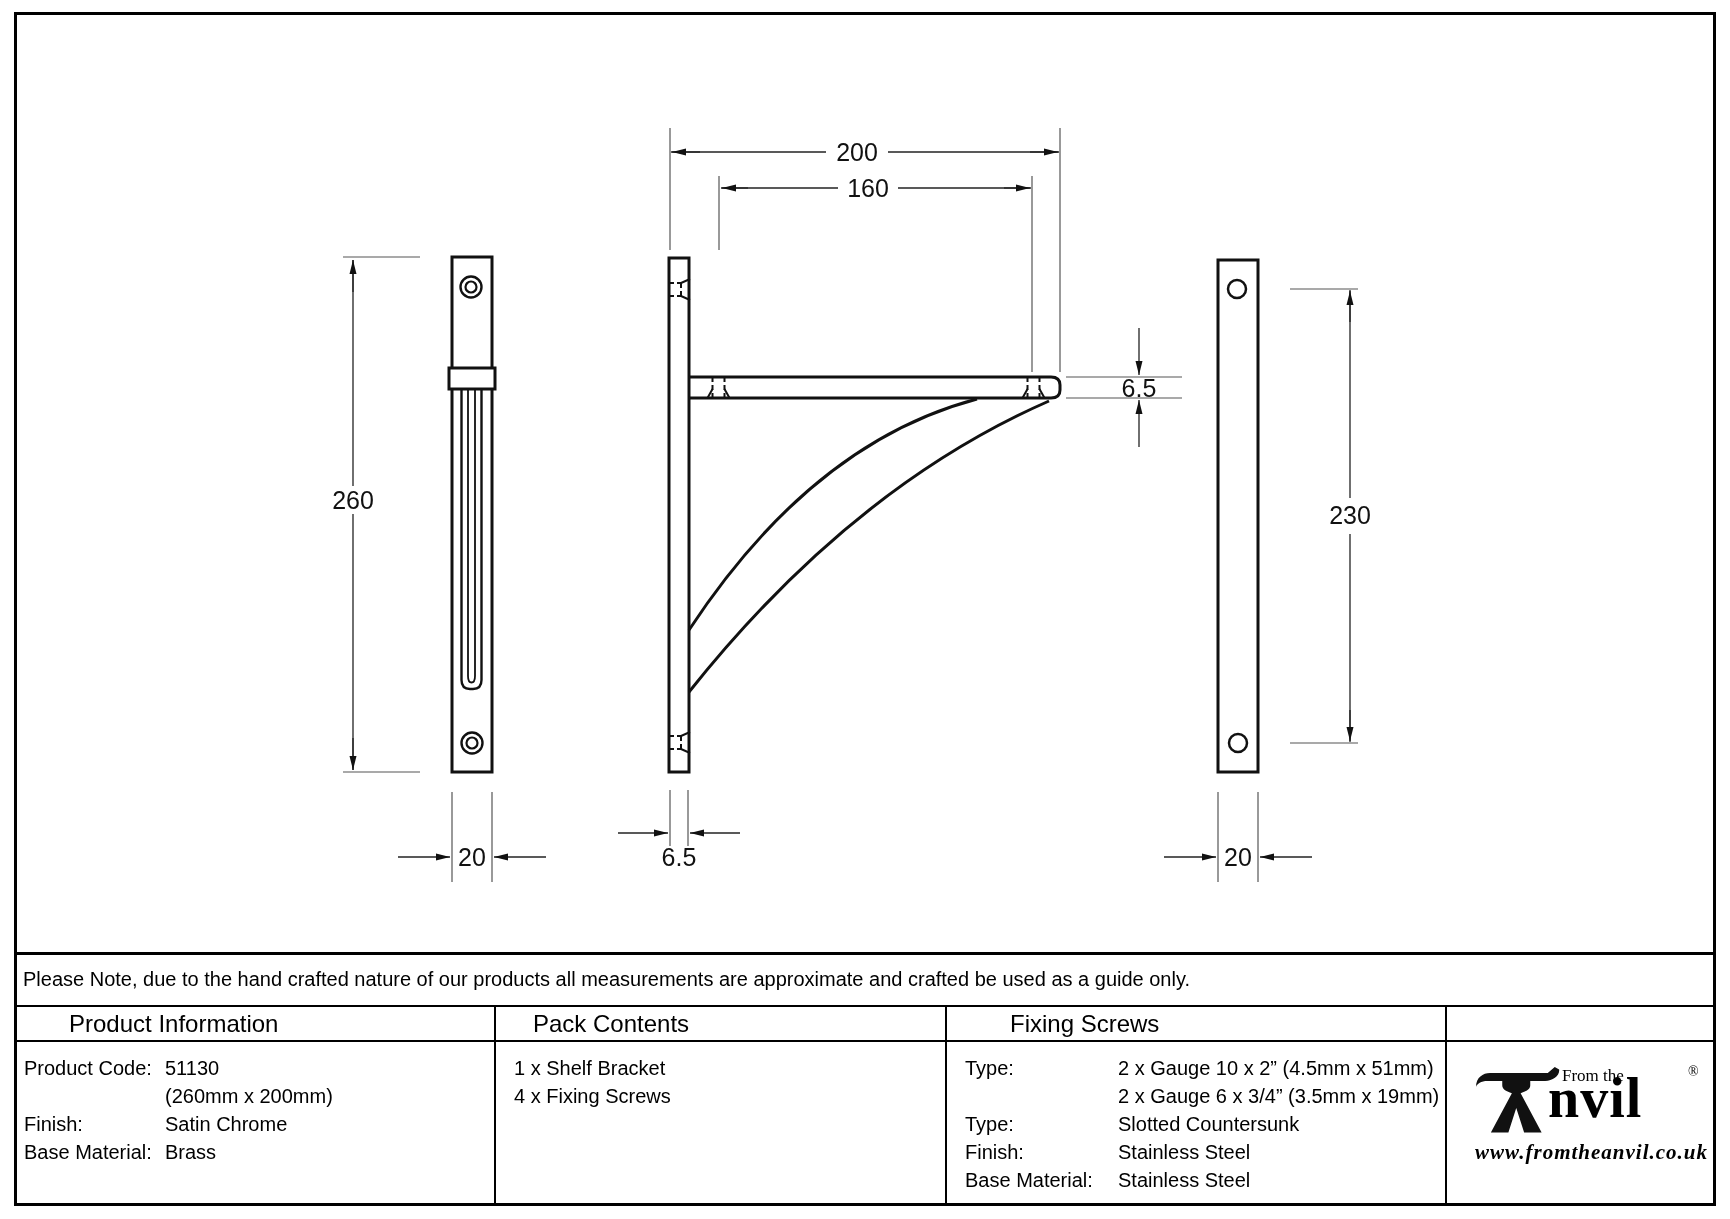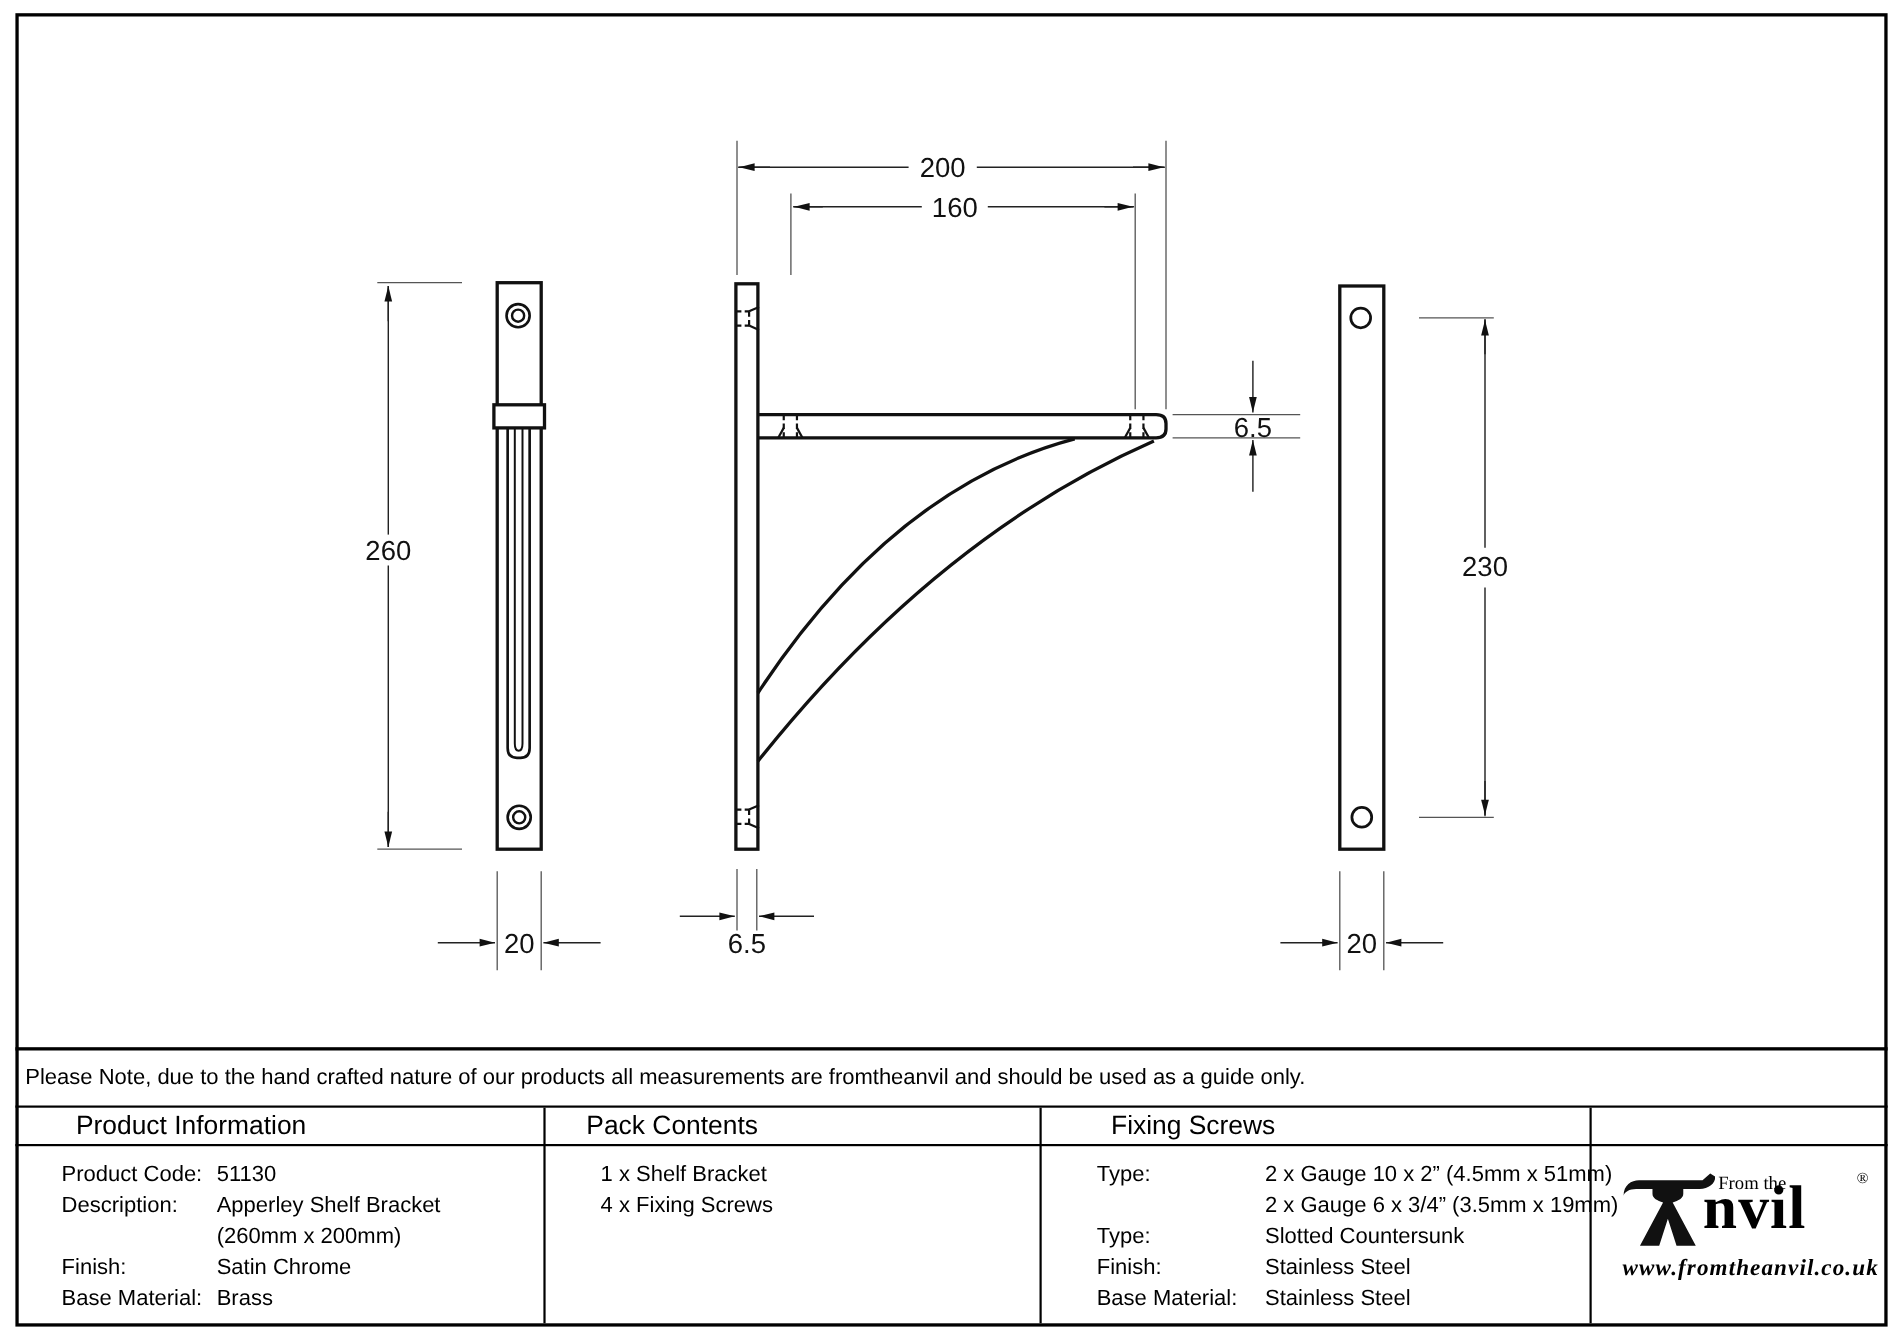--- a/index.html
+++ b/index.html
@@ -9,21 +9,21 @@
          border:3px solid #000;box-sizing:border-box;}
   svg.drawing{position:absolute;left:0;top:0;}
   .dimtext{font-family:"Liberation Sans",sans-serif;font-size:25px;fill:#111;}
   
   .note-bar{position:absolute;left:14px;top:952px;width:1702px;height:55px;
             box-sizing:border-box;border-top:3px solid #000;border-bottom:2px solid #000;
             padding-left:9px;font-size:20px;line-height:48px;}
   .thead-label{position:absolute;top:1007px;height:34px;line-height:34px;font-size:24px;margin-left:45px;}
   .header-underline{position:absolute;left:14px;top:1040px;width:1702px;height:2px;background:#000;}
   .vdiv{position:absolute;top:1007px;height:196px;width:2px;background:#000;}
-  .tcol{position:absolute;top:1054px;font-size:20px;margin-left:32px;}
+  .tcol{position:absolute;top:1054px;font-size:20px;}
   .trow{display:flex;height:28px;line-height:28px;white-space:nowrap;}
   .trow .lbl{flex:0 0 auto;}
   .trow .val{flex:0 0 auto;}
   .col-product .lbl{width:141px;}
   .col-fix .lbl{width:153px;}
   
   .logo-cell{position:absolute;left:1448px;top:1044px;width:265px;height:159px;}
   .logo-anvil{position:absolute;left:24px;top:22px;width:92px;height:70px;}
   .logo-fromthe{position:absolute;left:114px;top:22px;font-family:"Liberation Serif",serif;
                 font-size:17px;white-space:nowrap;}
@@ -161,39 +161,35 @@
         <line x1="1350" y1="710" x2="1350" y2="741" marker-end="url(#ah)"></line>
         <line x1="1164" y1="857" x2="1216" y2="857" marker-end="url(#ah)"></line>
         <line x1="1312" y1="857" x2="1260" y2="857" marker-end="url(#ah)"></line>
       </g>
       <text class="dimtext" x="1350" y="524" text-anchor="middle">230</text>
       <text class="dimtext" x="1238" y="866" text-anchor="middle">20</text>
     </g>
   </svg>
 
   <div class="note-bar">
-    <span>Please Note, due to the hand crafted nature of our products all measurements are fromtheanvil and should be used as a guide only.</span>
+    <span>Please Note, due to the hand crafted nature of our products all measurements are approximate and crafted be used as a guide only.</span>
   </div>
 
   <span class="thead-label" style="left:24px">Product Information</span>
   <span class="thead-label" style="left:488px">Pack Contents</span>
   <span class="thead-label" style="left:965px">Fixing Screws</span>
   <div class="header-underline"></div>
   <div class="vdiv" style="left:494px"></div>
   <div class="vdiv" style="left:945px"></div>
   <div class="vdiv" style="left:1445px"></div>
 
   <div class="tcol col-product" style="left:24px">
     <div class="trow">
       <span class="lbl">Product Code:</span>
       <span class="val">51130</span>
-    </div>
-    <div class="trow">
-      <span class="lbl">Description:</span>
-      <span class="val">Apperley Shelf Bracket</span>
     </div>
     <div class="trow">
       <span class="lbl"></span>
       <span class="val">(260mm x 200mm)</span>
     </div>
     <div class="trow">
       <span class="lbl">Finish:</span>
       <span class="val">Satin Chrome</span>
     </div>
     <div class="trow">

